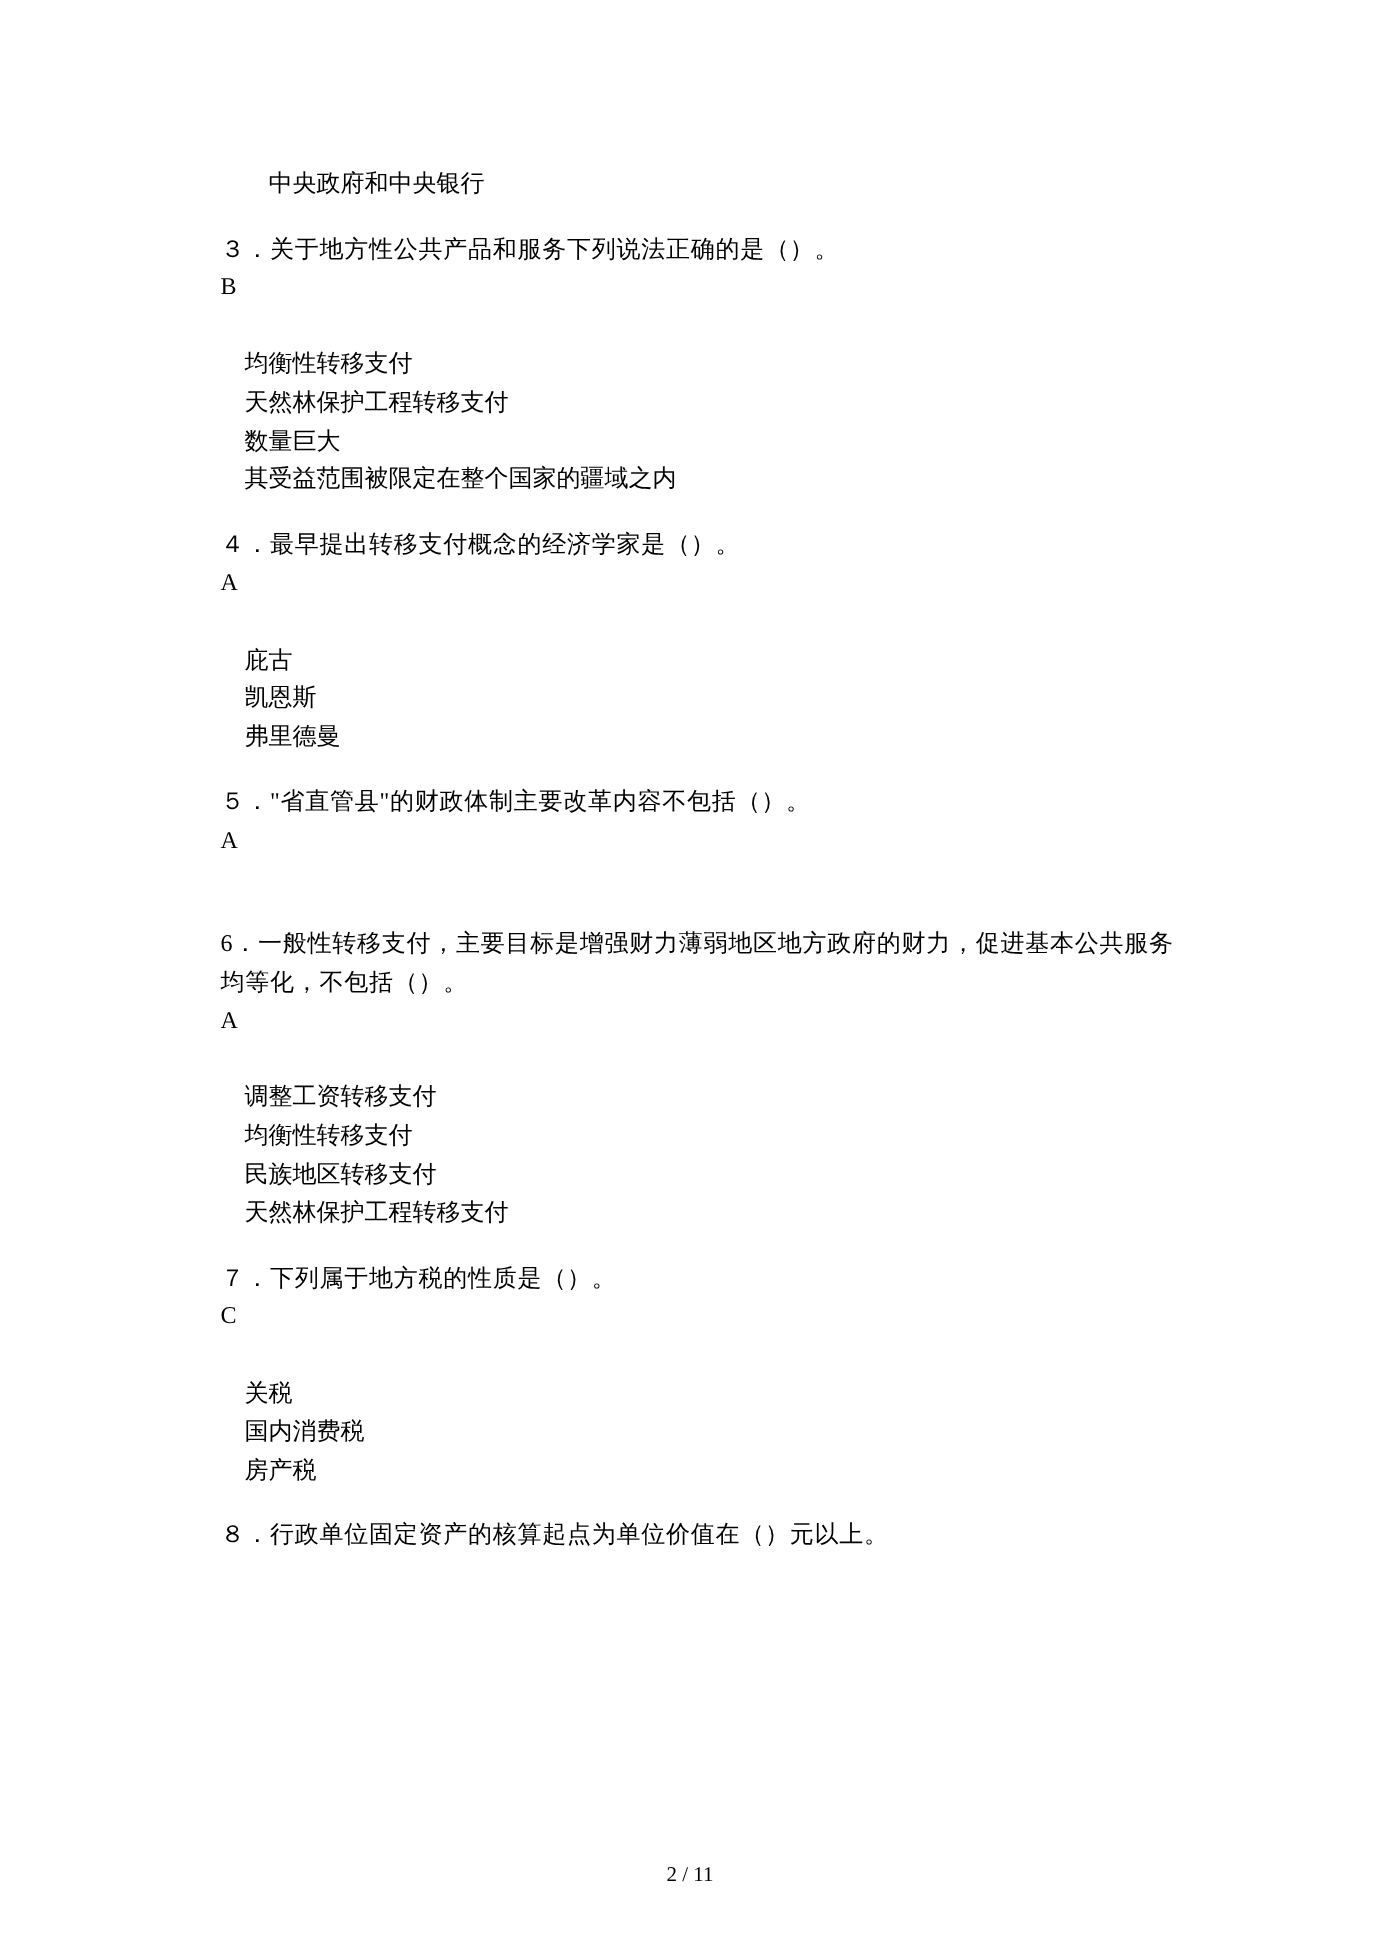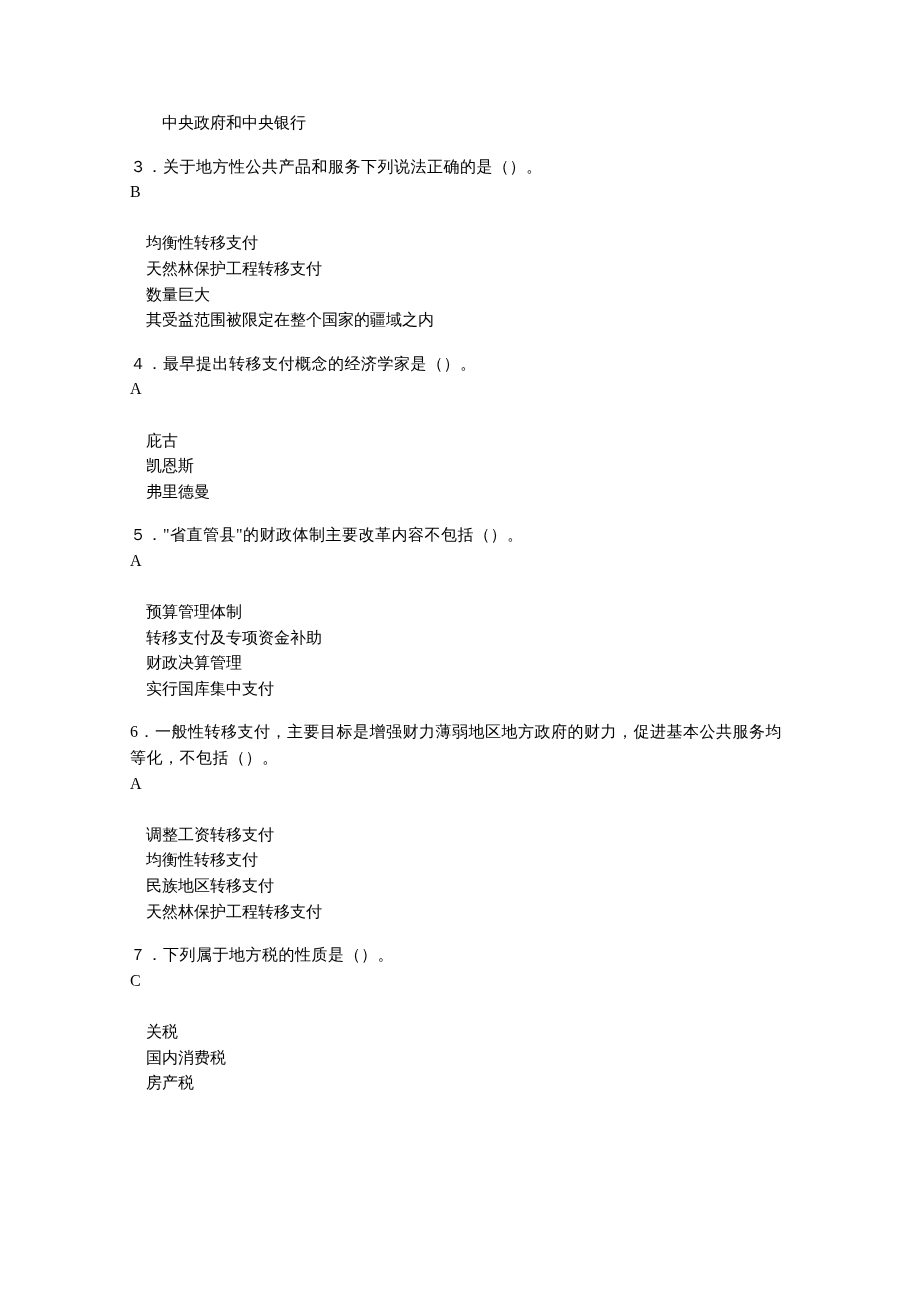--- a/index.html
+++ b/index.html
@@ -32,20 +32,21 @@
   }
   .options {
     padding-left: 1em;
     margin: 0;
   }
   .options p {
     margin: 0;
   }
   .block {
     margin-bottom: 18px;
+    margin-left: 17px;
   }
   .page-num {
     position: absolute;
     bottom: 40px;
     left: 0;
     right: 0;
     text-align: center;
     font-size: 14px;
     font-family: "SimSun", "宋体", serif;
   }
@@ -79,26 +80,20 @@
       <p>庇古</p>
       <p>凯恩斯</p>
       <p>弗里德曼</p>
     </div>
   </div>
 
   <div class="block">
     <p class="question-stem"><span>５．</span><span>"省直管县"的财政体制主要改革内容不包括（）。</span></p>
     <p class="answer-letter">A</p>
     <p class="answer-letter">&nbsp;</p>
-    <div class="options">
-      <p>预算管理体制</p>
-      <p>转移支付及专项资金补助</p>
-      <p>财政决算管理</p>
-      <p>实行国库集中支付</p>
-    </div>
   </div>
 
   <div class="block">
     <p class="question-stem"><span>6．</span><span>一般性转移支付，主要目标是增强财力薄弱地区地方政府的财力，促进基本公共服务均等化，不包括（）。</span></p>
     <p class="answer-letter">A</p>
     <p class="answer-letter">&nbsp;</p>
     <div class="options">
       <p>调整工资转移支付</p>
       <p>均衡性转移支付</p>
       <p>民族地区转移支付</p>
@@ -110,14 +105,18 @@
     <p class="question-stem"><span>７．</span><span>下列属于地方税的性质是（）。</span></p>
     <p class="answer-letter">C</p>
     <p class="answer-letter">&nbsp;</p>
     <div class="options">
       <p>关税</p>
       <p>国内消费税</p>
       <p>房产税</p>
     </div>
   </div>
 
+  <div class="block">
+    <p class="question-stem"><span>８．</span><span>行政单位固定资产的核算起点为单位价值在（）元以上。</span></p>
+  </div>
 
+  <div class="page-num">2 / 11</div>
 </div>
 
 </body></html>

